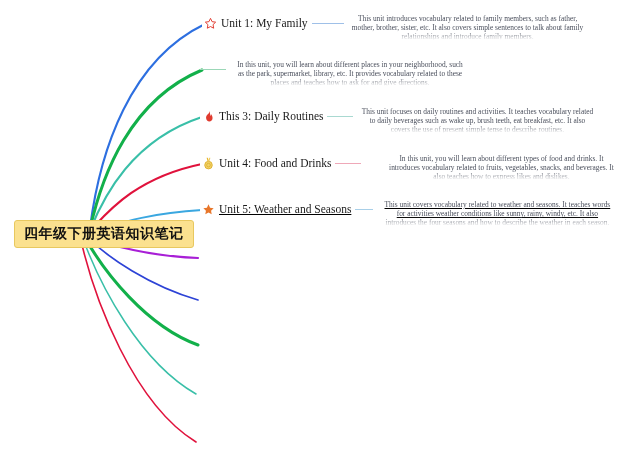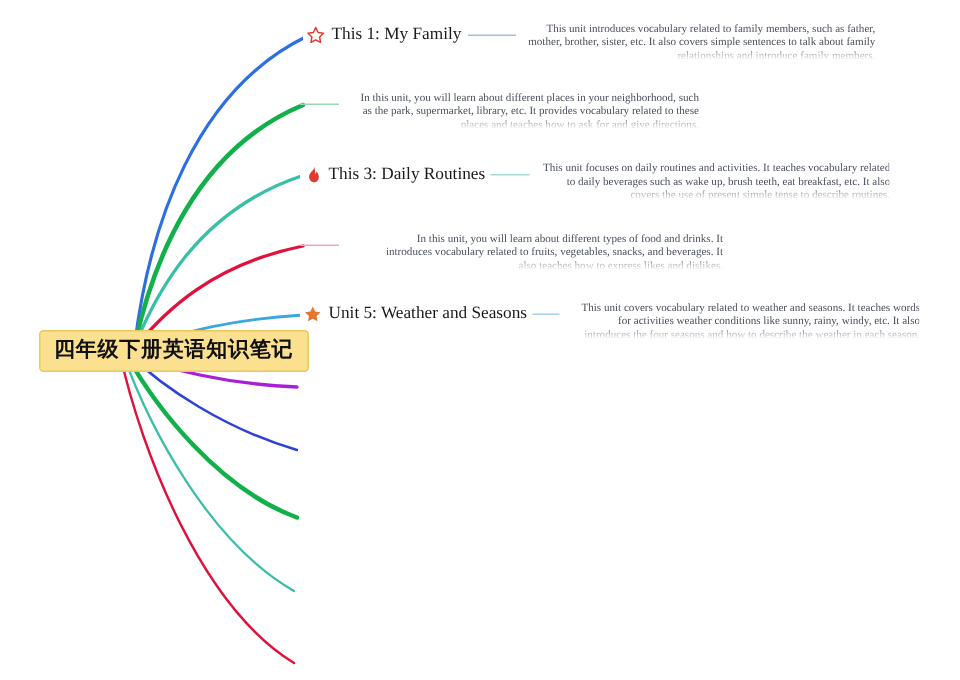--- a/index.html
+++ b/index.html
@@ -22,21 +22,20 @@
     border-radius:3px;
     padding:5px 9px 6px 9px;
     font-family:"DejaVu Sans","Liberation Sans",sans-serif;
     font-weight:bold;
     font-size:14px;
     line-height:1.1;
     color:#111111;
     white-space:nowrap;
     letter-spacing:0.5px;
     z-index:5;
-    margin-left:12px;
   }
 
   
   .unit-row{position:absolute;display:flex;align-items:flex-start;z-index:4;}
   .unit-node{
     display:flex;align-items:center;
     background:#ffffff;
     padding:1px 4px 2px 2px;
     border-radius:2px;
     white-space:nowrap;
@@ -60,21 +59,21 @@
   }
   .desc{
     font-family:"Liberation Serif","DejaVu Serif",serif;
     font-size:7.4px;
     line-height:9.2px;
     color:#4a4f5c;
     width:232px;
     height:26px;
     overflow:hidden;
     margin-top:-2px;
-    text-align:right;
+    text-align:center;
     -webkit-mask-image:linear-gradient(to bottom,#000 0,#000 17px,rgba(0,0,0,.25) 24px,rgba(0,0,0,0) 26px);
     mask-image:linear-gradient(to bottom,#000 0,#000 17px,rgba(0,0,0,.25) 24px,rgba(0,0,0,0) 26px);
   }
 </style>
 </head>
 <body>
 
 <div id="canvas">
 
   <svg class="wires" viewBox="0 0 640 453" xmlns="http://www.w3.org/2000/svg">
@@ -94,21 +93,21 @@
     </g>
   </svg>
 
   <div class="root-node">四年级下册英语知识笔记</div>
 
   <div class="unit-row" style="left:202px;top:16px;">
     <div class="unit-node">
       <svg class="unit-icon" viewBox="0 0 24 24">
         <path d="M12 2.5l2.9 6.1 6.6.9-4.8 4.6 1.2 6.6L12 17.6 6.1 20.7l1.2-6.6L2.5 9.5l6.6-.9z" fill="#ffffff" stroke="#e03b2f" stroke-width="1.8" stroke-linejoin="round"></path>
       </svg>
-      <span class="unit-label">This 1: My Family</span>
+      <span class="unit-label">Unit 1: My Family</span>
     </div>
     <div class="leader" style="width:32px;background:#9fc0e8;"></div>
     <div class="desc" style="margin-left:8px;">This unit introduces vocabulary related to family members, such as father, mother, brother, sister, etc. It also covers simple sentences to talk about family relationships and introduce family members.</div>
   </div>
 
   <div class="unit-row" style="left:200px;top:62px;">
     <div class="leader" style="width:26px;background:#9bd7b7;"></div>
     <div class="desc" style="margin-left:8px;">In this unit, you will learn about different places in your neighborhood, such as the park, supermarket, library, etc. It provides vocabulary related to these places and teaches how to ask for and give directions.</div>
   </div>
 
@@ -117,25 +116,34 @@
       <svg class="unit-icon" viewBox="0 0 24 24">
         <path d="M13.5 1.8c.6 3.2-1.3 4.4-2.9 6.2-1.7 1.9-3.1 3.7-3.1 6.4 0 4 3 6.8 6.1 6.8 3.2 0 5.9-2.7 5.9-6.5 0-3-1.6-5.3-3.1-7.1.2 1.7-.5 2.9-1.5 3.3.5-3.2-.4-6.6-1.4-9.1z" fill="#e03b2f"></path>
       </svg>
       <span class="unit-label">This 3: Daily Routines</span>
     </div>
     <div class="leader" style="width:26px;background:#a9d9d1;"></div>
     <div class="desc" style="margin-left:8px;">This unit focuses on daily routines and activities. It teaches vocabulary related to daily beverages such as wake up, brush teeth, eat breakfast, etc. It also covers the use of present simple tense to describe routines.</div>
   </div>
 
   <div class="unit-row" style="left:200px;top:156px;">
+    <div class="unit-node">
+      <svg class="unit-icon" viewBox="0 0 24 24">
+        <path d="M8.5 1.5h2.2l1.8 6h-2.4z" fill="#e8b72a"></path>
+        <path d="M13.3 1.5h2.2l-1.6 6h-2.4z" fill="#f0cc62"></path>
+        <circle cx="12" cy="15" r="7" fill="#f2d36b" stroke="#d9a81f" stroke-width="1.4"></circle>
+        <circle cx="12" cy="15" r="3.4" fill="none" stroke="#d9a81f" stroke-width="1.2"></circle>
+      </svg>
+      <span class="unit-label">Unit 4: Food and Drinks</span>
+    </div>
     <div class="leader" style="width:26px;background:#efa8b8;"></div>
     <div class="desc" style="margin-left:24px;">In this unit, you will learn about different types of food and drinks. It introduces vocabulary related to fruits, vegetables, snacks, and beverages. It also teaches how to express likes and dislikes.</div>
   </div>
 
-  <div class="unit-row" style="left:200px;top:202px;">
+  <div class="unit-row" style="left:200px;top:202px;text-decoration:underline;">
     <div class="unit-node">
       <svg class="unit-icon" viewBox="0 0 24 24">
         <path d="M12 2.5l2.9 6.1 6.6.9-4.8 4.6 1.2 6.6L12 17.6 6.1 20.7l1.2-6.6L2.5 9.5l6.6-.9z" fill="#e8762a"></path>
       </svg>
       <span class="unit-label">Unit 5: Weather and Seasons</span>
     </div>
     <div class="leader" style="width:18px;background:#a8cfe8;"></div>
     <div class="desc" style="margin-left:8px;">This unit covers vocabulary related to weather and seasons. It teaches words for activities weather conditions like sunny, rainy, windy, etc. It also introduces the four seasons and how to describe the weather in each season.</div>
   </div>
 

